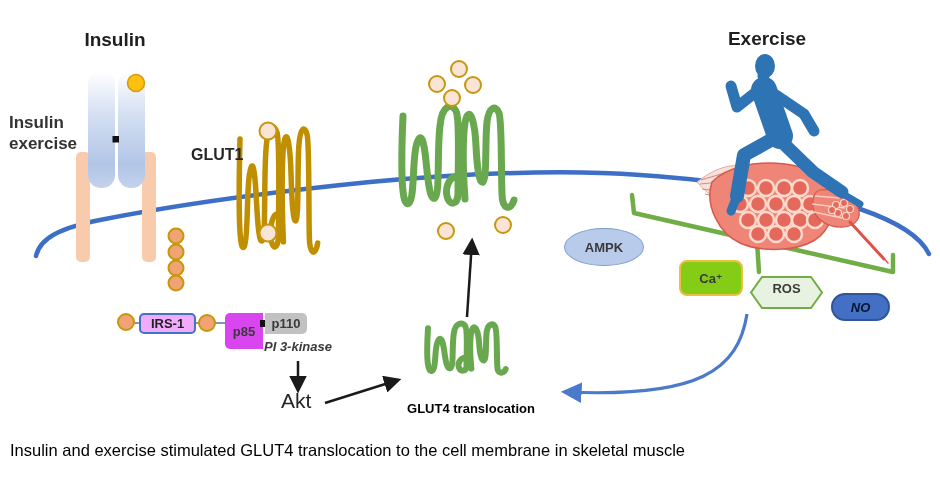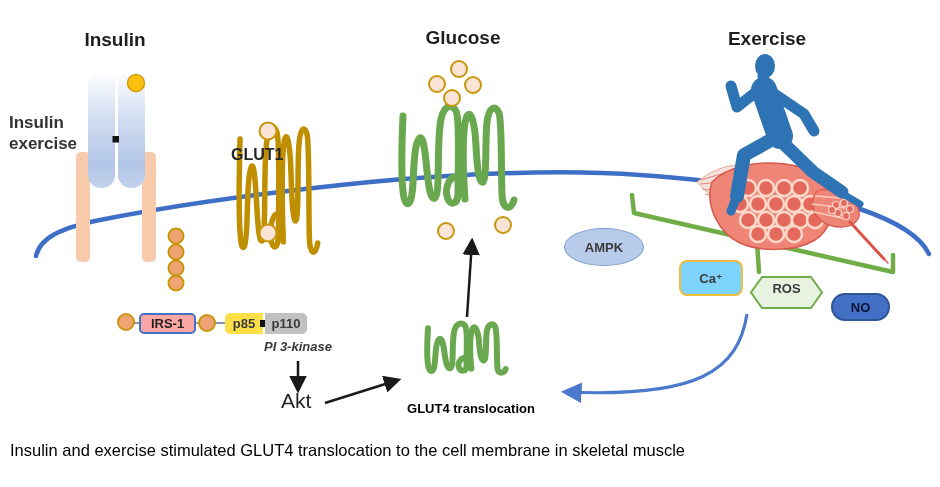--- a/index.html
+++ b/index.html
@@ -3,35 +3,35 @@
 <meta charset="utf-8">
 <style>
   html,body{margin:0;padding:0;background:#fff;}
   .canvas{position:relative;width:940px;height:487px;background:#ffffff;overflow:hidden;
           font-family:"Liberation Sans","DejaVu Sans",sans-serif;}
   svg{position:absolute;top:0;left:0;}
   .abs{position:absolute;box-sizing:border-box;}
   .t-title{position:absolute;width:110px;text-align:center;font-size:19px;font-weight:600;color:#1f1f1f;}
   .lbl{position:absolute;color:#262626;}
   .lbl-receptor{top:112px;left:9px;font-size:17px;font-weight:600;line-height:21px;color:#333;}
-  .lbl-glut1{top:146px;left:191px;font-size:16px;font-weight:600;margin-left:40px;}
+  .lbl-glut1{top:146px;left:191px;font-size:16px;font-weight:600;}
   .lbl-pi3k{top:339px;left:264px;font-size:13px;font-weight:700;color:#3a3a3a;font-style:italic;}
   .lbl-akt{top:389px;left:281px;font-size:21px;color:#262626;}
   .lbl-glut4t{top:401px;left:396px;width:150px;text-align:center;font-size:13px;font-weight:700;color:#000000;}
   .caption{position:absolute;top:441px;left:10px;width:910px;font-size:16.5px;color:#000000;}
   .box{position:absolute;display:flex;align-items:center;justify-content:center;
        font-weight:700;font-size:13px;color:#3a3a3a;box-sizing:border-box;}
-  .irs1{top:313px;left:139px;width:57px;height:21px;background:#fca5a5;border:2px solid #4472c4;border-radius:5px;color:#222;}
-  .p85{top:313px;left:225px;width:38px;height:21px;background:#fde047;border-radius:5px 0 0 5px;}
+  .irs1{top:313px;left:139px;width:57px;height:21px;background:#f0abfc;border:2px solid #4472c4;border-radius:5px;color:#222;}
+  .p85{top:313px;left:225px;width:38px;height:36px;background:#d946ef;border-radius:5px 0 0 5px;}
   .p110{top:313px;left:265px;width:42px;height:21px;background:#c1c1c1;border-radius:0 5px 5px 0;text-align:right;}
   .linker-square{top:320px;left:260px;width:6.5px;height:6.5px;background:#111;}
   .ampk{top:228px;left:564px;width:80px;height:38px;background:#b9cbea;border:1.5px solid #7d9bd1;border-radius:50%;}
-  .ca{top:260px;left:679px;width:64px;height:36px;background:#7dd3fc;border:2px solid #eebe3f;border-radius:8px;}
+  .ca{top:260px;left:679px;width:64px;height:36px;background:#84cc16;border:2px solid #eebe3f;border-radius:8px;}
   .ros-text{top:277px;left:751px;width:71px;height:23px;background:transparent;}
-  .no{top:293px;left:831px;width:59px;height:28px;background:#4370c4;border:2px solid #2f5597;border-radius:14px;color:#061433;}
+  .no{top:293px;left:831px;width:59px;height:28px;background:#4370c4;border:2px solid #2f5597;border-radius:14px;color:#061433;font-style:italic;}
   .vesicle{top:354px;left:405px;width:132px;height:46px;border:3px solid #f2b58d;border-radius:50%;
            background:radial-gradient(ellipse at center,#ffffff 0%,#fdf4ee 45%,#fbd6bd 100%);}
 </style>
 </head>
 <body>
 
 <div class="canvas">
 
   <svg width="940" height="420" viewBox="0 0 940 420">
     <defs>
@@ -175,21 +175,20 @@
     </g>
     <g fill="#f0a473" stroke="#c8960c" stroke-width="2">
       <circle cx="126" cy="322" r="8"></circle>
         <circle cx="207" cy="323" r="8"></circle>
     </g>
   </svg>
 
   <div class="abs vesicle" style="z-index:-1"></div>
 
   <div class="t-title" style="top:29px;left:60px;">Insulin</div>
-  <div class="t-title" style="top:27px;left:408px;">Glucose</div>
   <div class="t-title" style="top:28px;left:712px;text-align:center;">Exercise</div>
 
   <div class="lbl lbl-receptor">
     <div>Insulin</div>
     <div>exercise</div>
   </div>
   <div class="lbl lbl-glut1">GLUT1</div>
   <div class="lbl lbl-pi3k">PI 3-kinase</div>
   <div class="lbl lbl-akt">Akt</div>
   <div class="lbl lbl-glut4t">GLUT4 translocation</div>

